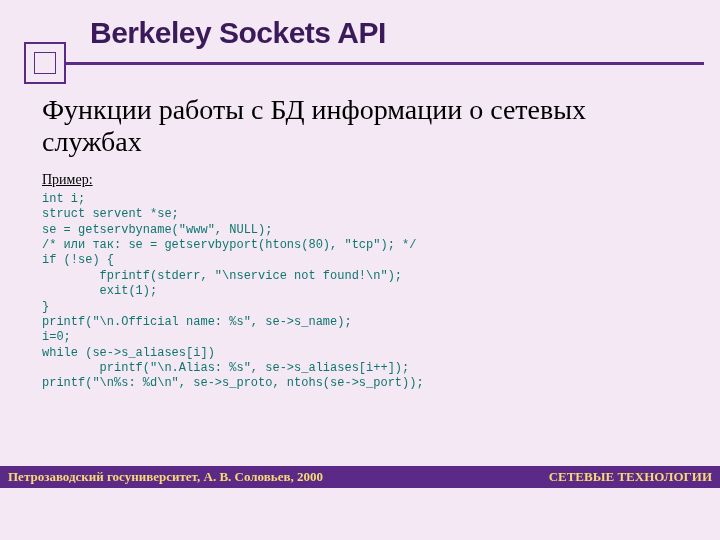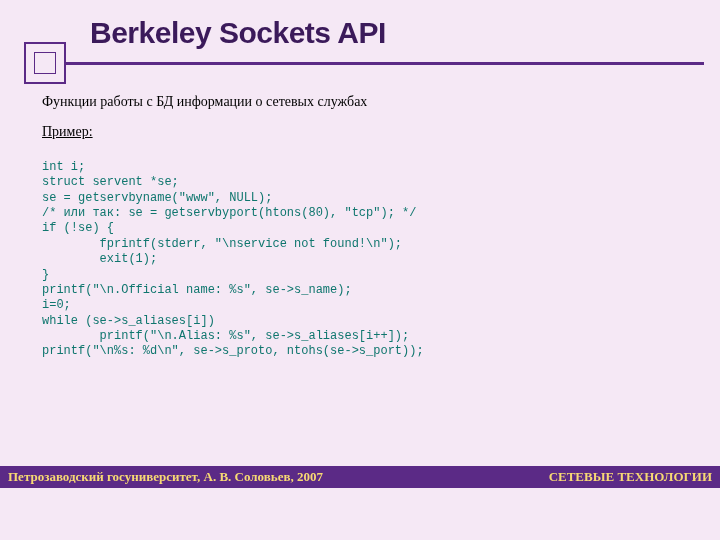--- a/index.html
+++ b/index.html
@@ -51,31 +51,31 @@
     border: 1px solid #5b2a86;
     background: #f5e8f5;
   }
   .body {
     position: absolute;
     top: 94px;
     left: 42px;
     right: 28px;
   }
   .subtitle {
-    font-size: 14px;
+    font-size: 28px;
     color: #000;
     font-family: 'Times New Roman', serif;
     margin-bottom: 14px;
   }
   .example-label {
     font-size: 14px;
     color: #000;
     font-family: 'Times New Roman', serif;
     text-decoration: underline;
-    margin-bottom: 20px;
+    margin-bottom: 4px;
   }
   .code {
     font-family: 'Courier New', Courier, monospace;
     font-size: 12px;
     color: #0f766e;
     white-space: pre;
     line-height: 1.28;
   }
   .footer {
     position: absolute;
@@ -125,17 +125,17 @@
         exit(1);
 }
 printf("\n.Official name: %s", se-&gt;s_name);
 i=0;
 while (se-&gt;s_aliases[i])
         printf("\n.Alias: %s", se-&gt;s_aliases[i++]);
 printf("\n%s: %d\n", se-&gt;s_proto, ntohs(se-&gt;s_port));</div>
   </div>
 
   <div class="footer">
-    <div class="footer-left">Петрозаводский госуниверситет, А. В. Соловьев, 2007</div>
+    <div class="footer-left">Петрозаводский госуниверситет, А. В. Соловьев, 2000</div>
     <div class="footer-right">СЕТЕВЫЕ ТЕХНОЛОГИИ</div>
   </div>
 
 </div>
 
 </body></html>

